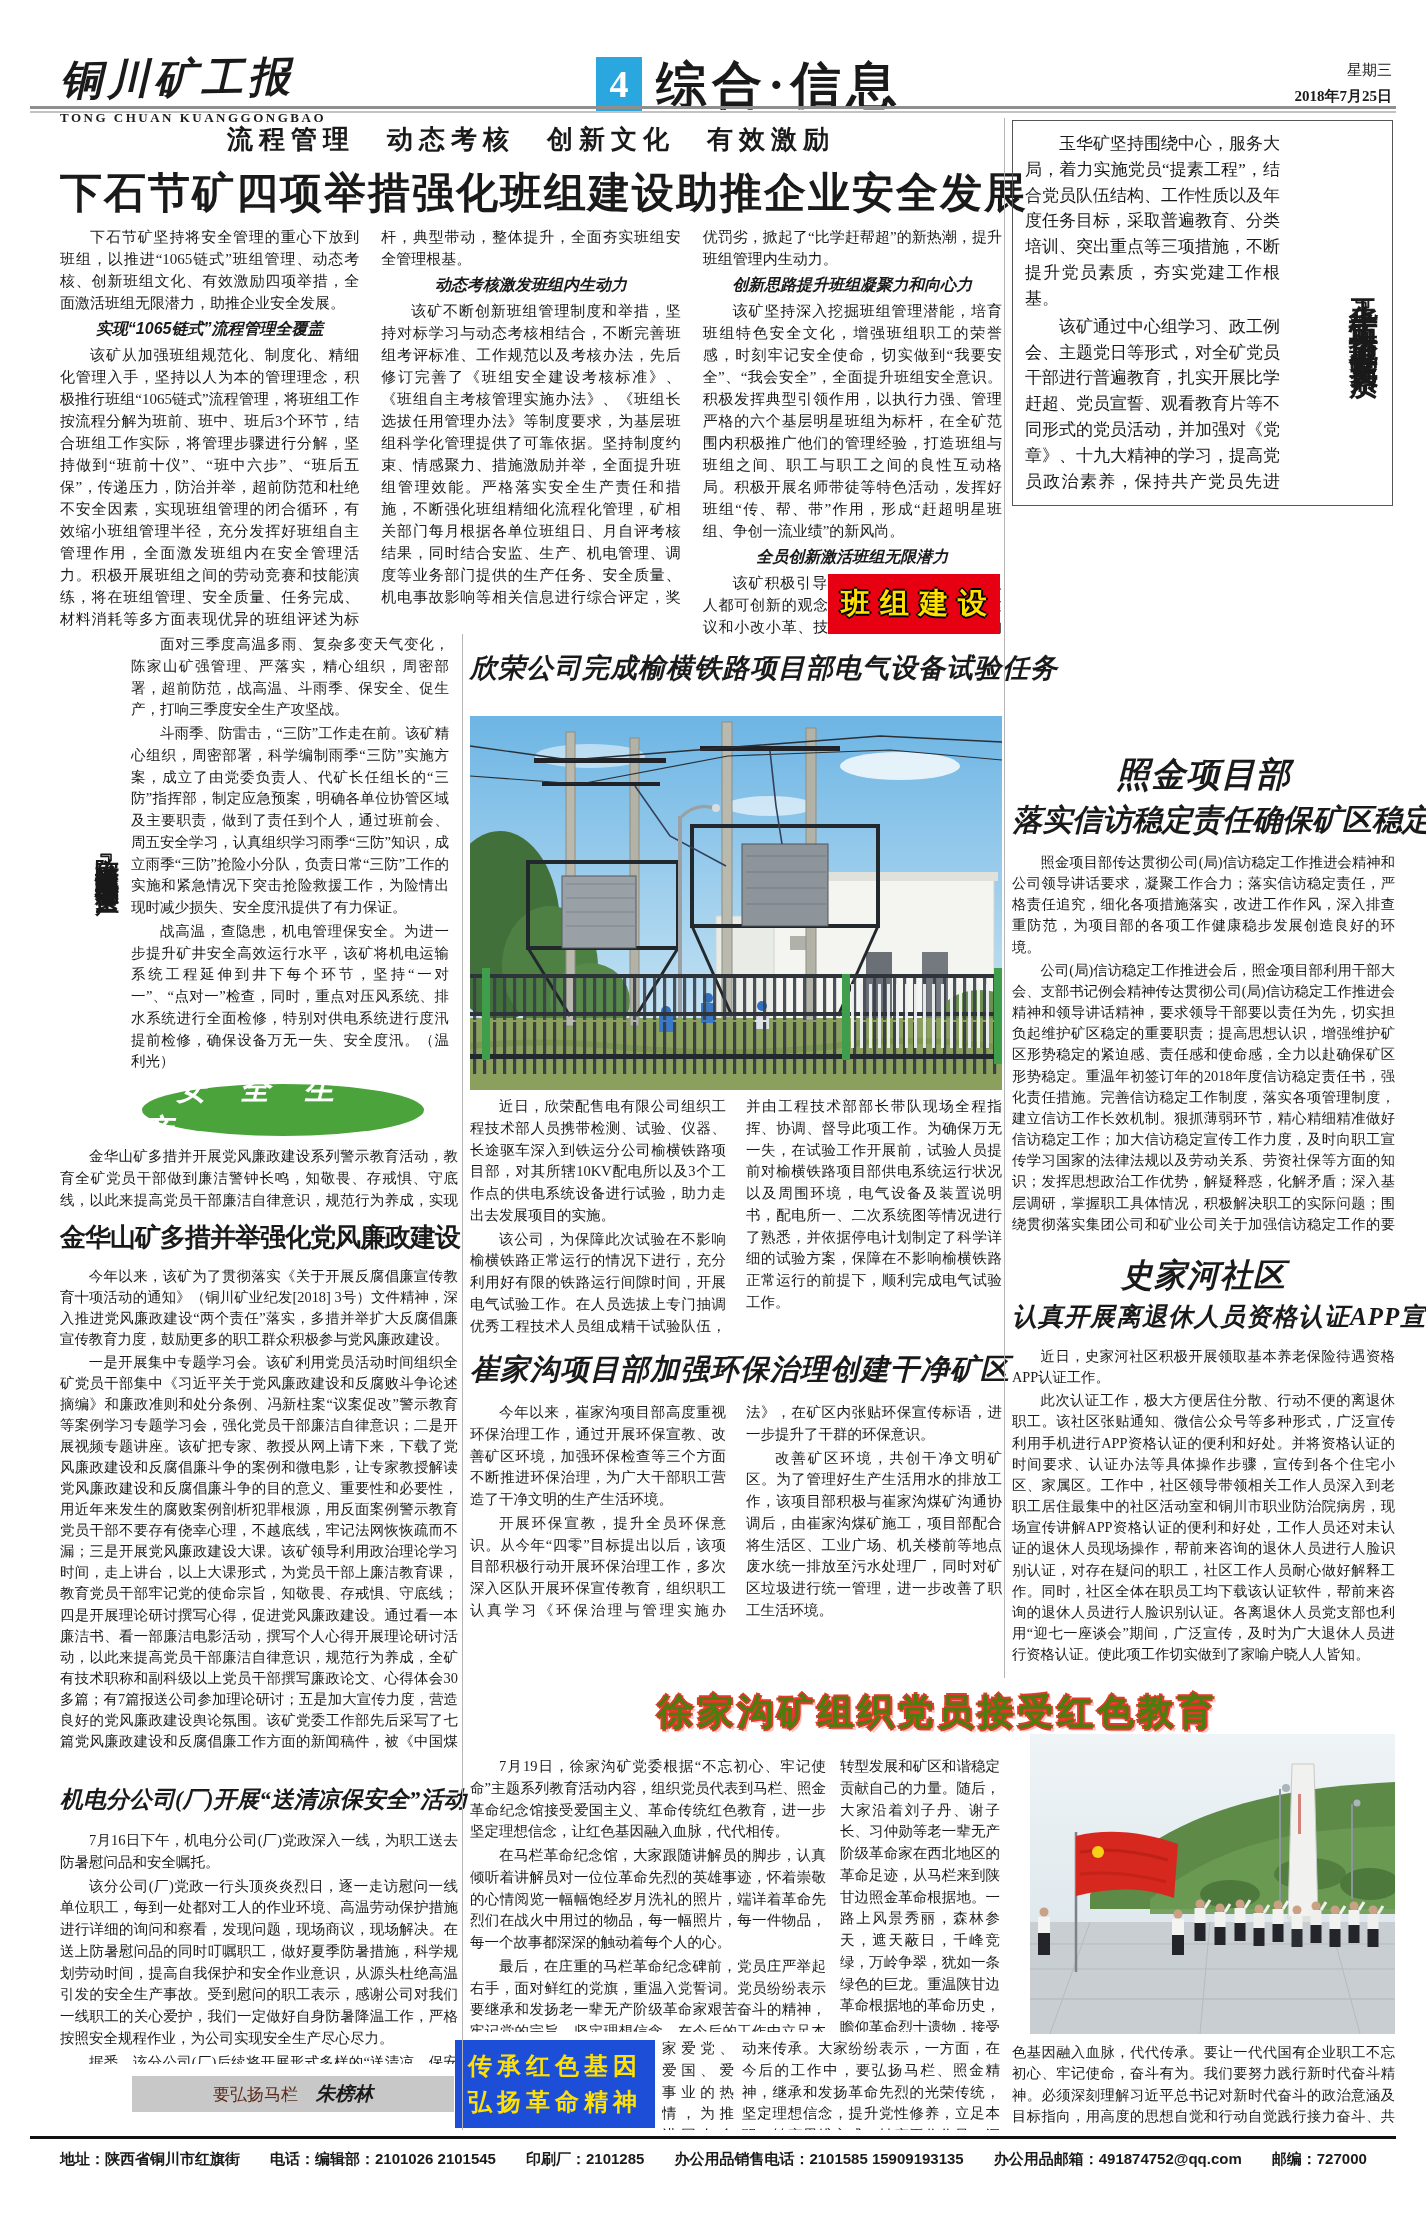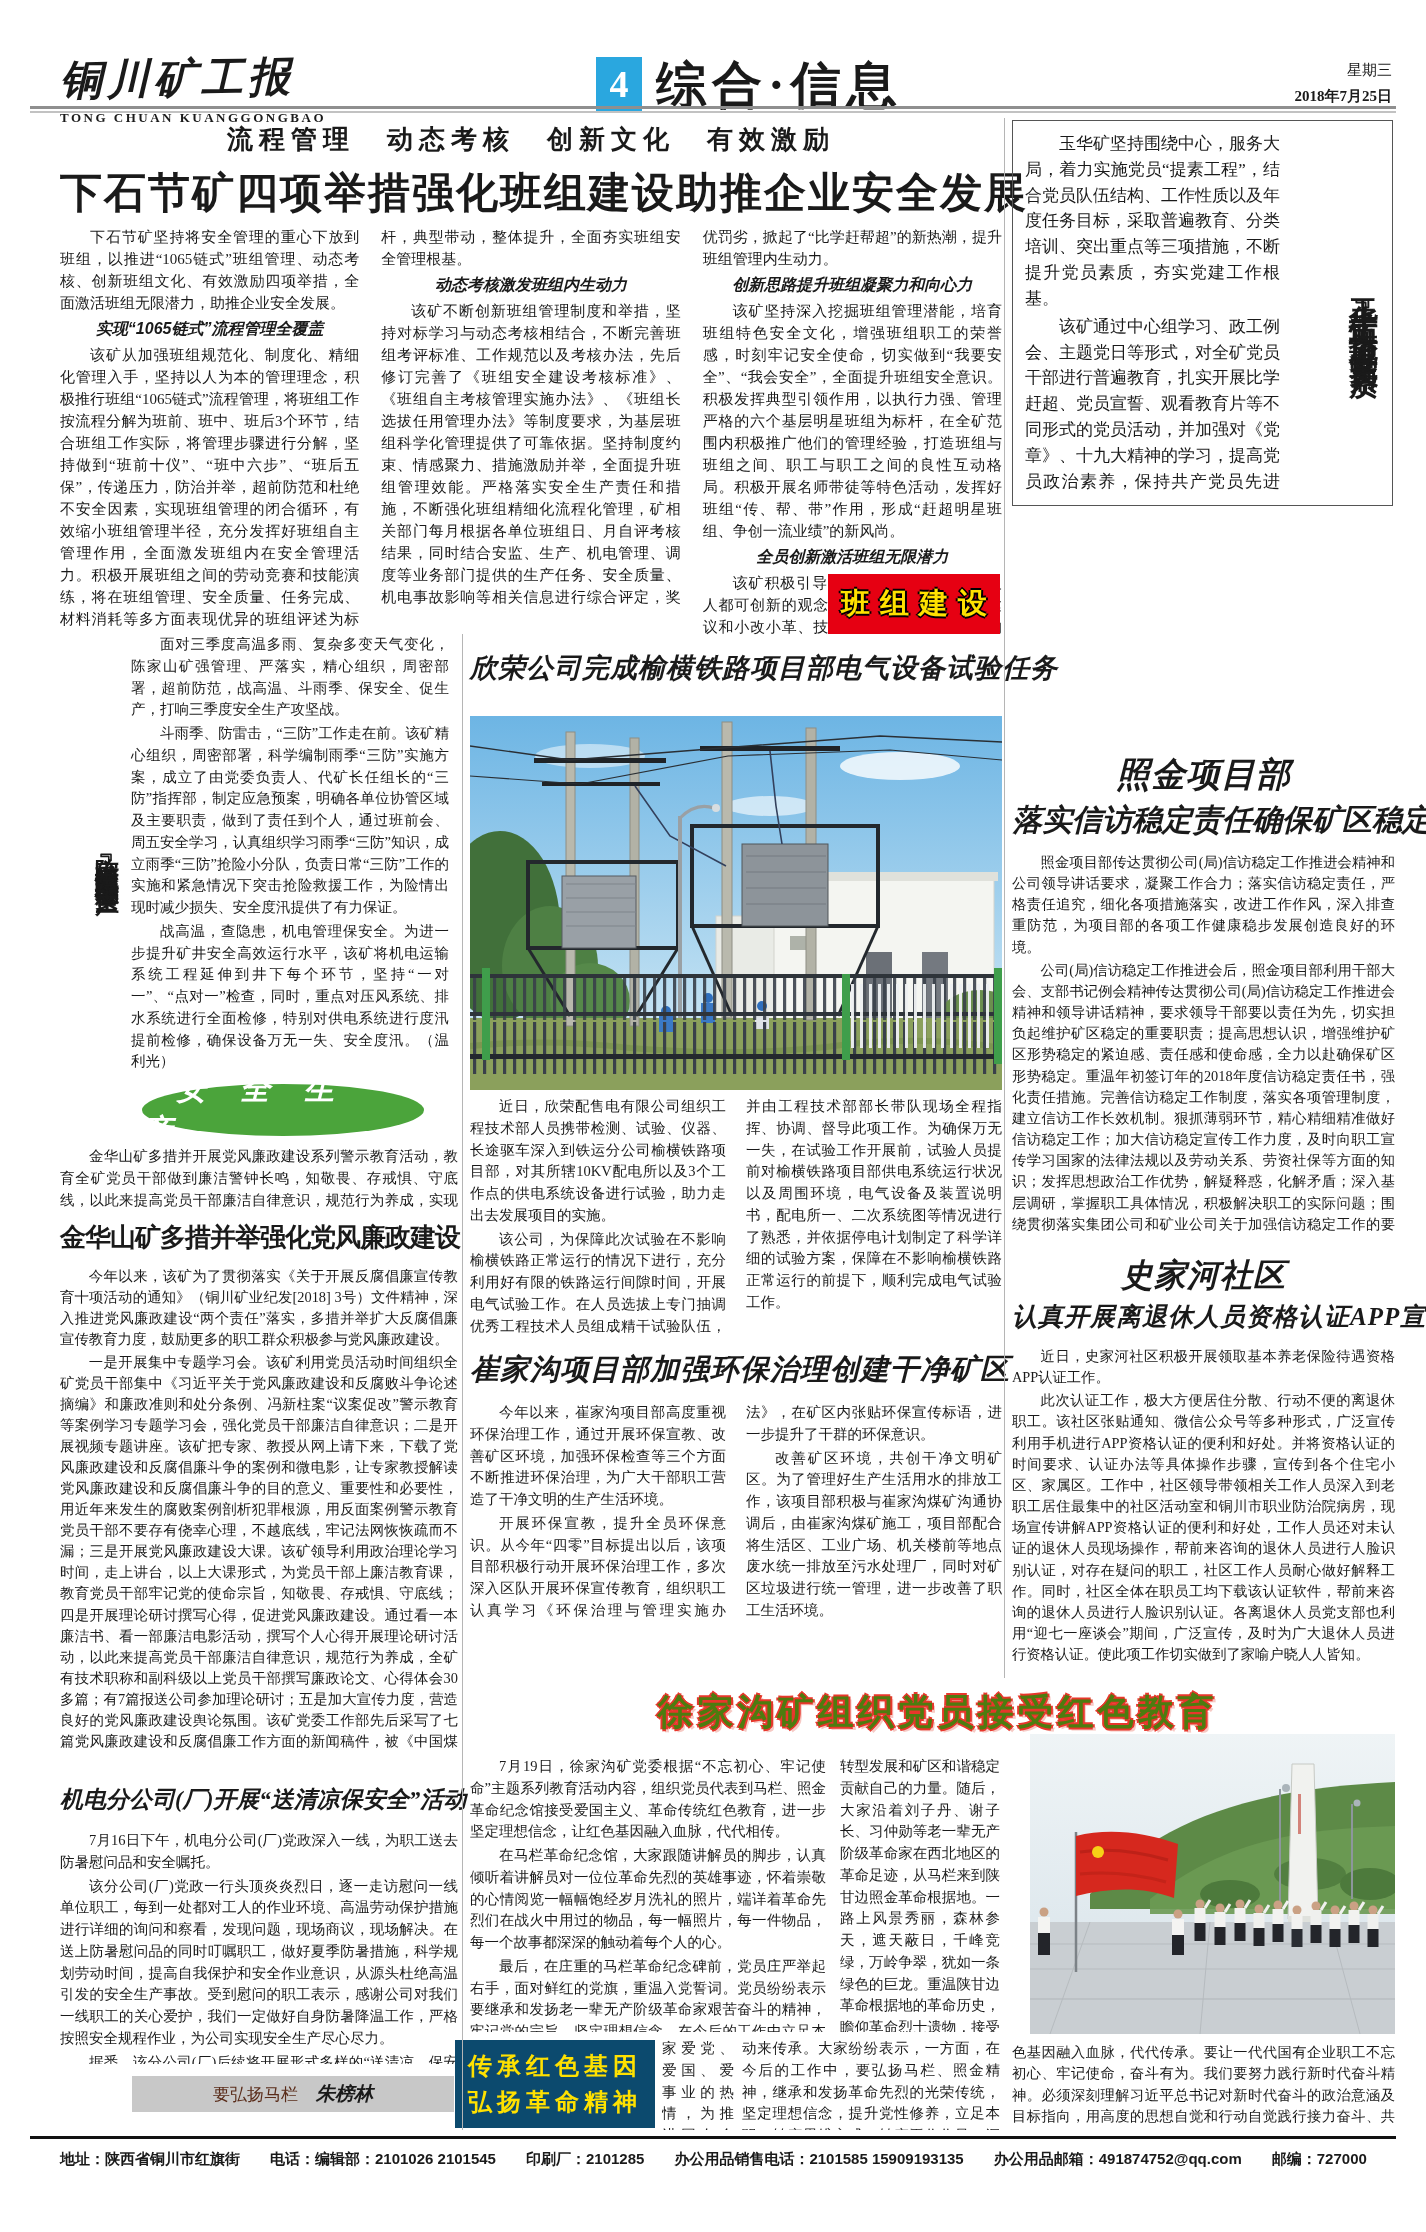--- a/index.html
+++ b/index.html
@@ -211,21 +211,21 @@
 
 <div class="abs bodytext justify" style="left:470px;top:1756px;width:356px;height:276px;font-size:14.5px;" data-name="xujiagou-col-a">
   <p data-name="paragraph">7月19日，徐家沟矿党委根据“不忘初心、牢记使命”主题系列教育活动内容，组织党员代表到马栏、照金革命纪念馆接受爱国主义、革命传统红色教育，进一步坚定理想信念，让红色基因融入血脉，代代相传。</p>
   <p data-name="paragraph">在马栏革命纪念馆，大家跟随讲解员的脚步，认真倾听着讲解员对一位位革命先烈的英雄事迹，怀着崇敬的心情阅览一幅幅饱经岁月洗礼的照片，端详着革命先烈们在战火中用过的物品，每一幅照片，每一件物品，每一个故事都深深的触动着每个人的心。</p>
   <p data-name="paragraph">最后，在庄重的马栏革命纪念碑前，党员庄严举起右手，面对鲜红的党旗，重温入党誓词。党员纷纷表示要继承和发扬老一辈无产阶级革命家艰苦奋斗的精神，牢记党的宗旨，坚定理想信念，在今后的工作中立足本职岗位，不忘初心、牢记使命，奋发有为，充分发挥党员的模范带头作用，激发大</p>
 </div>
 <div class="abs bodytext justify" style="left:840px;top:1756px;width:160px;height:276px;font-size:14.5px;" data-name="xujiagou-col-b">
   <p class="nohang" data-name="paragraph">转型发展和矿区和谐稳定贡献自己的力量。随后，大家沿着刘子丹、谢子长、习仲勋等老一辈无产阶级革命家在西北地区的革命足迹，从马栏来到陕甘边照金革命根据地。一路上风景秀丽，森林参天，遮天蔽日，千峰竞绿，万岭争翠，犹如一条绿色的巨龙。重温陕甘边革命根据地的革命历史，瞻仰革命烈士遗物，接受红色革命传统教育，向革命先辈表达缅怀之情。历史是最好的教科书，红色基因最终要通过行</p>
 </div>
 
-<div class="abs" style="left:455px;top:2040px;width:200px;height:88px;background:#0c4a6e;display:flex;flex-direction:column;align-items:center;justify-content:center;line-height:1.5;" data-name="red-slogan-box">
+<div class="abs" style="left:455px;top:2040px;width:200px;height:88px;background:#1d4ed8;display:flex;flex-direction:column;align-items:center;justify-content:center;line-height:1.5;" data-name="red-slogan-box">
   <div data-name="red-slogan-line1" style="color:#ffe100;font-size:24px;font-weight:900;letter-spacing:5px;">传承红色基因</div>
   <div data-name="red-slogan-line2" style="color:#ffe100;font-size:24px;font-weight:900;letter-spacing:5px;">弘扬革命精神</div>
 </div>
 <div class="abs bodytext justify" style="left:662px;top:2038px;width:72px;height:92px;font-size:14.5px;" data-name="xujiagou-snippet-1">
   <p class="nohang" data-name="paragraph">家爱党、爱国、爱事业的热情，为推进国有企业改革、</p>
 </div>
 <div class="abs bodytext justify" style="left:742px;top:2038px;width:258px;height:92px;font-size:14.5px;" data-name="xujiagou-snippet-2">
   <p class="nohang" data-name="paragraph">动来传承。大家纷纷表示，一方面，在今后的工作中，要弘扬马栏、照金精神，继承和发扬革命先烈的光荣传统，坚定理想信念，提升党性修养，立足本职，转变思维方式，转变工作作风，深入推动“两学一做”学习教育开展，推进国有企业改革、转型发展工作不断取得新成绩。另一方面，要让红</p>
 </div>
 

